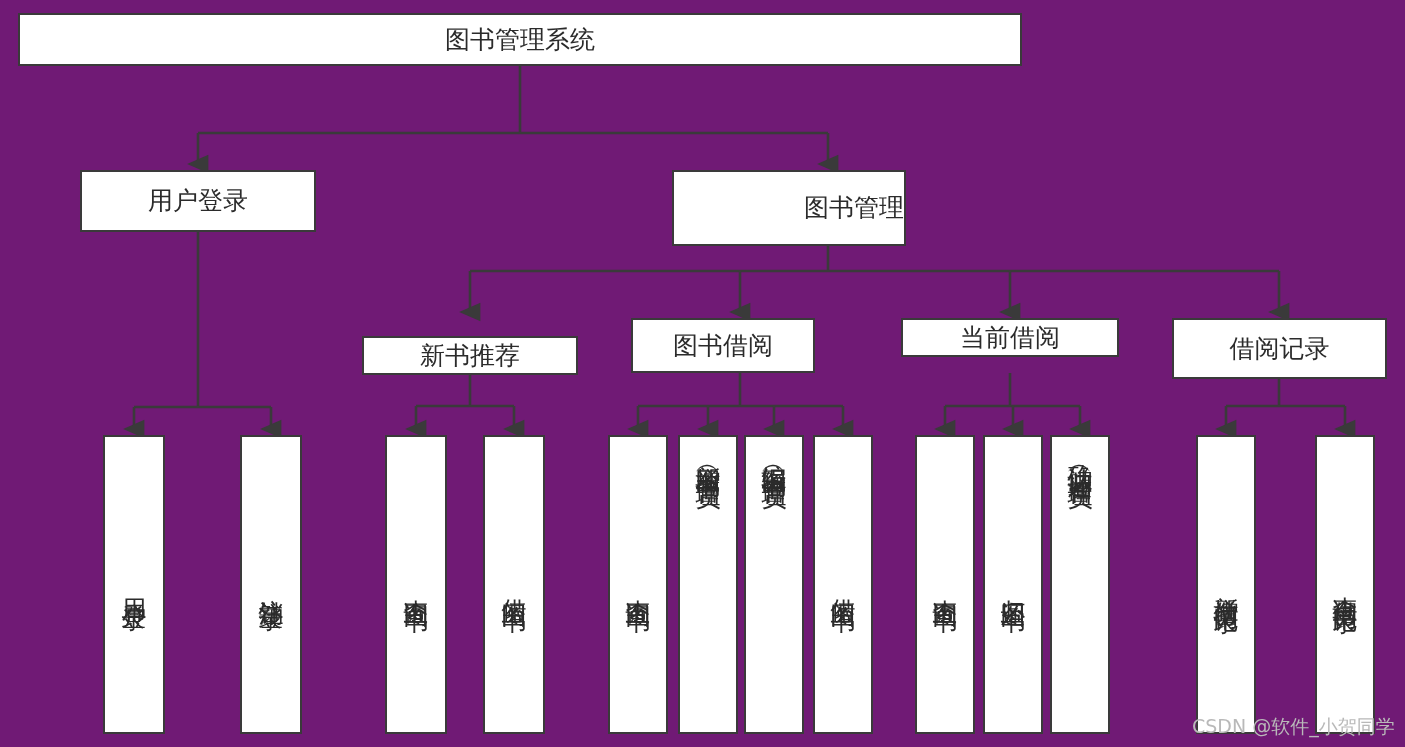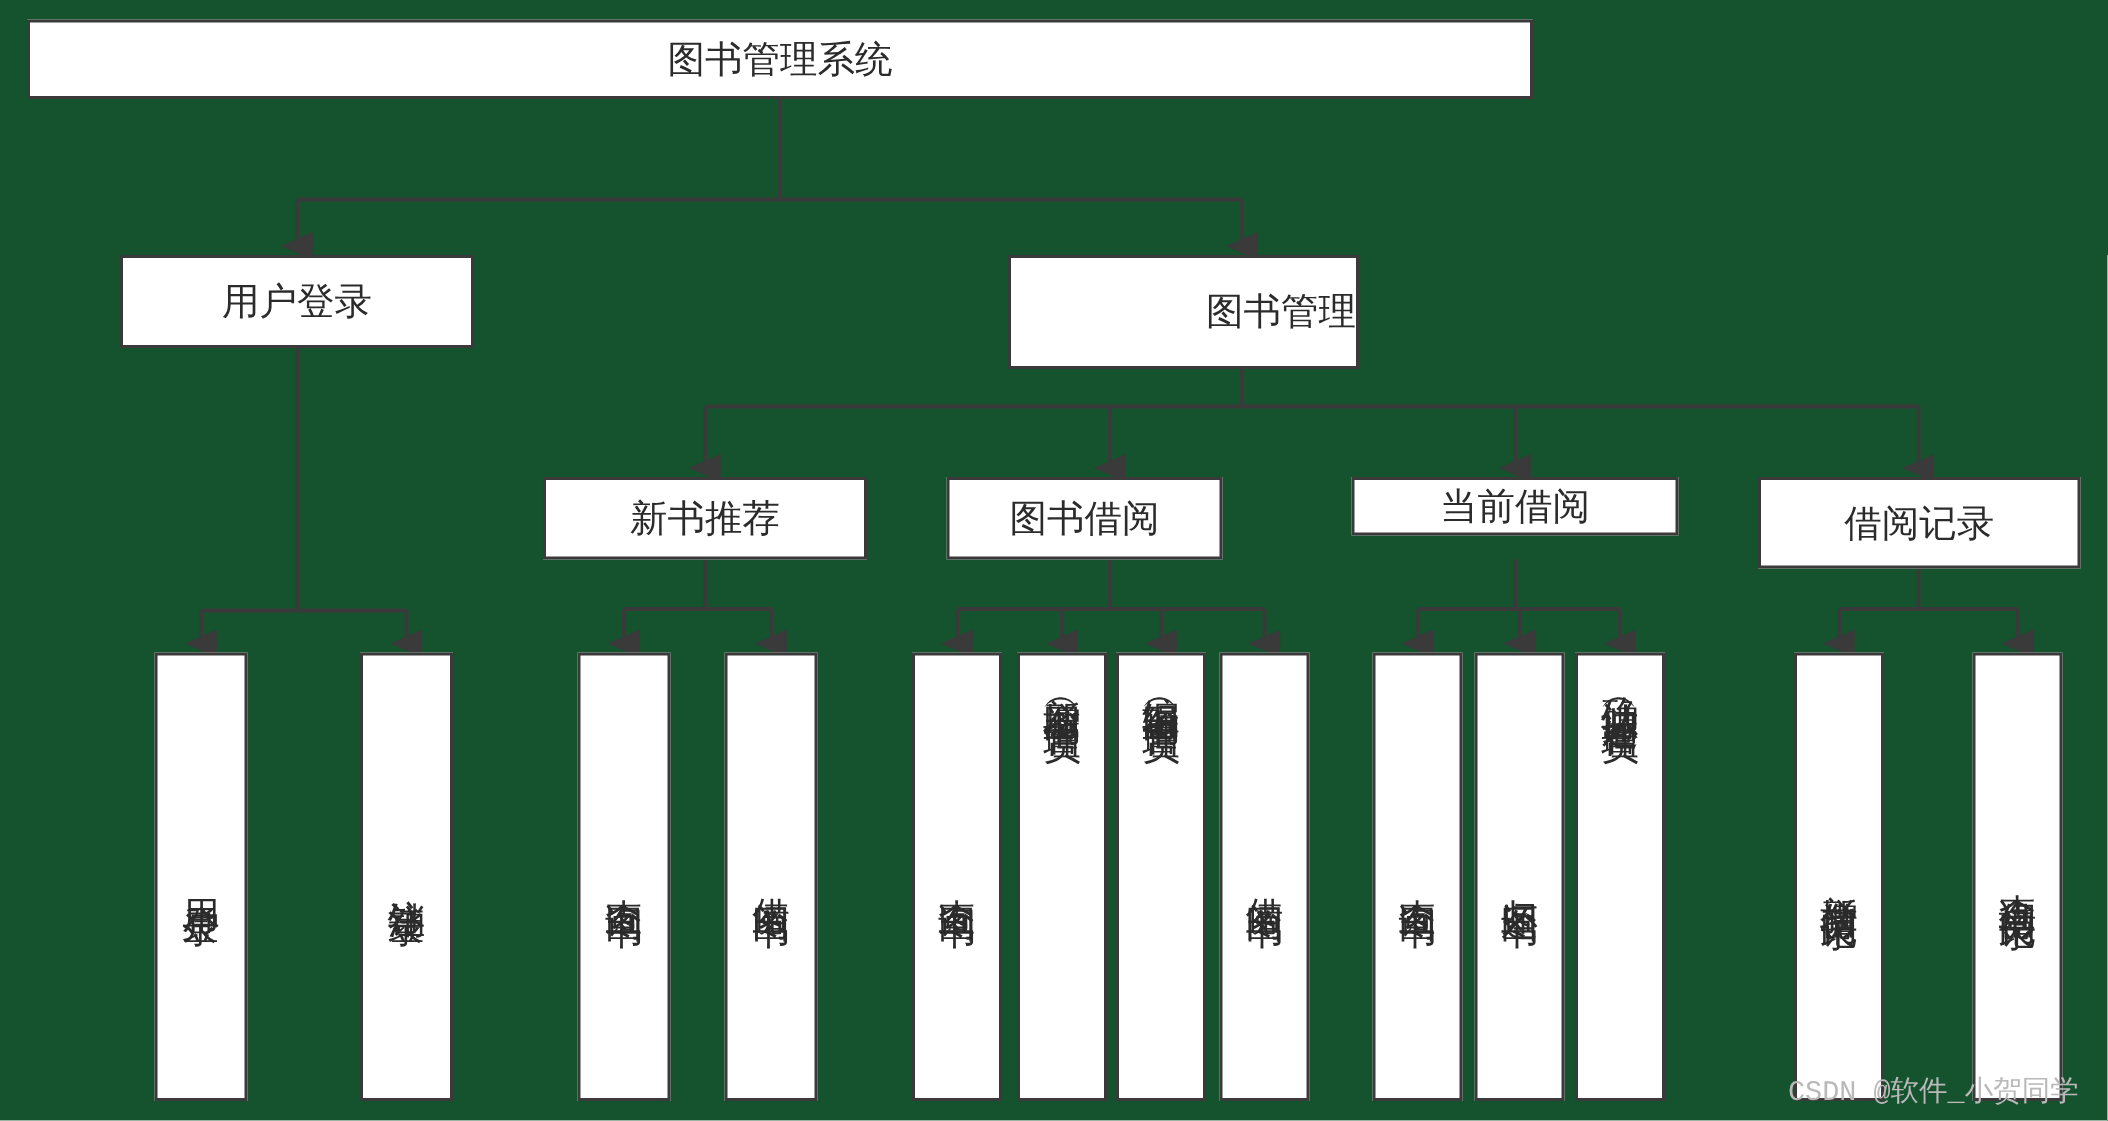--- a/index.html
+++ b/index.html
@@ -8,21 +8,21 @@
     padding: 0;
     background: #ffffff;
   }
   body {
     font-family: "DejaVu Sans", "Liberation Sans", sans-serif;
   }
   #diagram-root {
     position: relative;
     width: 1405px;
     height: 747px;
-    background: #14532d;
+    background: #701a75;
     overflow: hidden;
   }
   svg.edges {
     position: absolute;
     left: 0;
     top: 0;
     width: 1405px;
     height: 747px;
     pointer-events: none;
   }
@@ -136,21 +136,21 @@
     <span class="label">图书管理系统</span>
   </div>
 
   <div class="node horizontal" style="left:80px; top:170px; width:236px; height:62px;">
     <span class="label">用户登录</span>
   </div>
   <div class="node horizontal" style="left:672px; top:170px; width:234px; height:76px;justify-content:flex-end;">
     <span class="label">图书管理</span>
   </div>
 
-  <div class="node horizontal" style="left:362px; top:318px; width:216px; height:55px;">
+  <div class="node horizontal" style="left:362px; top:336px; width:216px; height:39px;">
     <span class="label">新书推荐</span>
   </div>
   <div class="node horizontal" style="left:631px; top:318px; width:184px; height:55px;">
     <span class="label">图书借阅</span>
   </div>
   <div class="node horizontal" style="left:901px; top:318px; width:218px; height:39px;">
     <span class="label">当前借阅</span>
   </div>
   <div class="node horizontal" style="left:1172px; top:318px; width:215px; height:61px;">
     <span class="label">借阅记录</span>
@@ -193,15 +193,15 @@
     <span class="label">确认归还（管理员）</span>
   </div>
 
   <div class="node vertical centred" style="left:1196px; top:435px; width:60px; height:299px;">
     <span class="label">新增借阅记录</span>
   </div>
   <div class="node vertical centred" style="left:1315px; top:435px; width:60px; height:299px;">
     <span class="label">查询借阅记录</span>
   </div>
 
-  <div class="watermark" style="left:1192px; top:714px;font-family:Liberation Mono, monospace;">CSDN @软件_小贺同学</div>
+  <div class="watermark" style="left:1192px; top:714px;">CSDN @软件_小贺同学</div>
 
 </div>
 
 </body></html>

